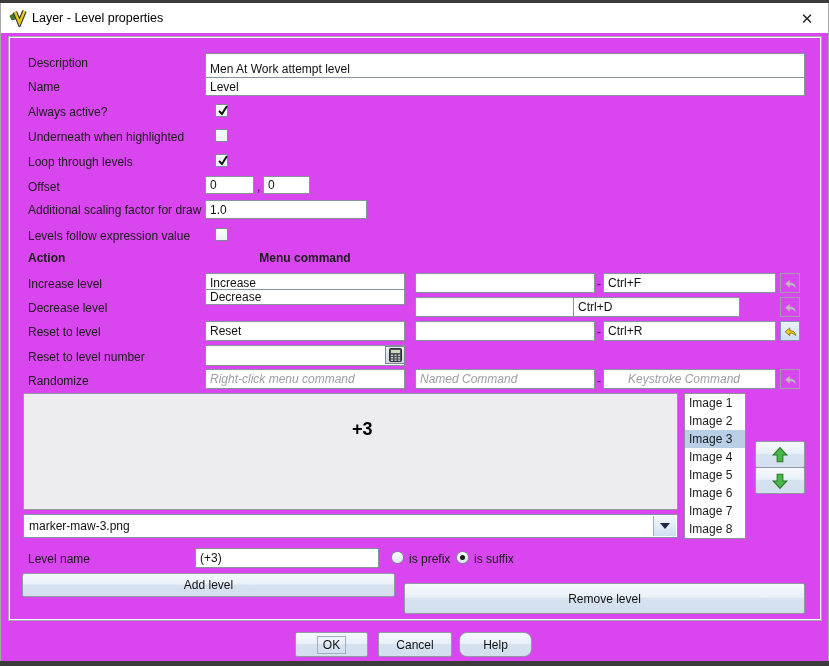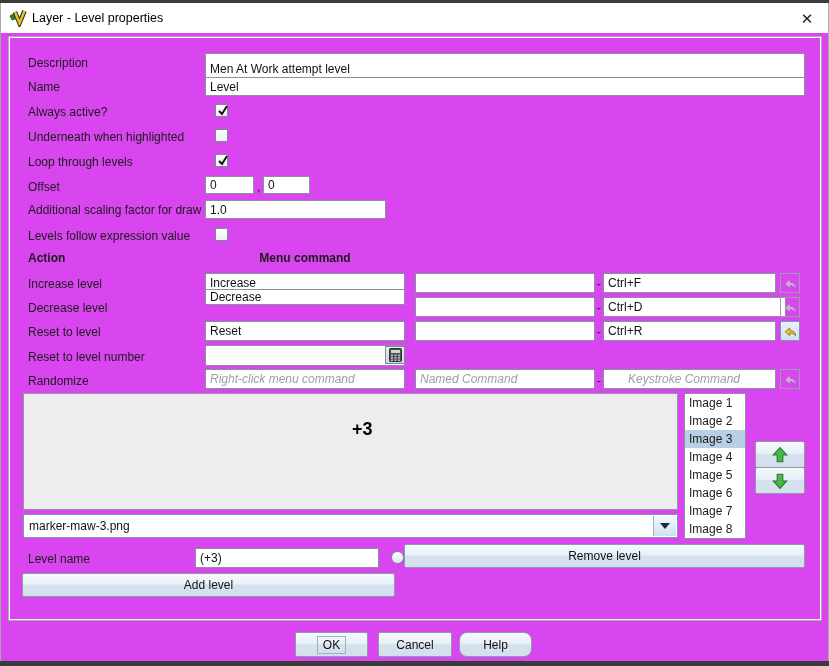--- a/index.html
+++ b/index.html
@@ -104,21 +104,21 @@
         <path d="M3 7 L6 10 L11 2" stroke="#111" stroke-width="2" fill="none"></path>
       </svg>
   </span>
 
   <span class="lbl" style="top:180px;">Offset</span>
   <input class="fld" style="left: 205px; top: 176px; width: 49px; height: 18px;" value="0">
   <span class="lbl" style="left:257px;top:180px;">,</span>
   <input class="fld" style="left: 263px; top: 176px; width: 47px; height: 18px;" value="0">
 
   <span class="lbl" style="top:203px;">Additional scaling factor for draw</span>
-  <input class="fld" style="left: 205px; top: 200px; width: 181px; height: 19px;" value="1.0">
+  <input class="fld" style="left: 205px; top: 200px; width: 162px; height: 19px;" value="1.0">
 
   <span class="lbl" style="top:229px;">Levels follow expression value</span>
   <span class="checkbox" style="left:215px;top:228px;">
     
   </span>
 
   <span class="hdr" style="left:28px;top:251px;">Action</span>
   <span class="hdr" style="left:205px;top:251px;width:200px;text-align:center;">Menu command</span>
 
   <span class="lbl" style="top:277px;">Increase level</span>
@@ -129,21 +129,21 @@
   <span class="undo-btn" style="left:780px;top:273px;">
     <svg width="15" height="15" viewBox="0 0 16 16">
         <path d="M13.5 12.5c0-3.8-2.7-5.4-6.3-5.4V4.2L2.3 8.3l4.9 4.1V9.6c2.9 0 4.6.9 6.3 2.9z" fill="currentColor"></path>
       </svg>
   </span>
 
   <span class="lbl" style="top:301px;">Decrease level</span>
   <input class="fld" style="left: 205px; top: 289px; width: 200px; height: 16px;" value="Decrease">
   <input class="fld" style="left: 415px; top: 297px; width: 180px; height: 20px;" value="">
   <span class="lbl" style="left:597px;top:301px;">-</span>
-  <input class="fld" style="left: 603px; top: 297px; width: 183px; height: 20px;" value="Ctrl+D">
+  <input class="fld" style="left: 573px; top: 297px; width: 167px; height: 20px;" value="Ctrl+D">
   <span class="undo-btn" style="left:780px;top:297px;">
     <svg width="15" height="15" viewBox="0 0 16 16">
         <path d="M13.5 12.5c0-3.8-2.7-5.4-6.3-5.4V4.2L2.3 8.3l4.9 4.1V9.6c2.9 0 4.6.9 6.3 2.9z" fill="currentColor"></path>
       </svg>
   </span>
 
   <span class="lbl" style="top:325px;">Reset to level</span>
   <input class="fld" style="left: 205px; top: 321px; width: 200px; height: 20px;" value="Reset">
   <input class="fld" style="left: 415px; top: 321px; width: 180px; height: 20px;" value="">
   <span class="lbl" style="left:597px;top:325px;">-</span>
@@ -220,20 +220,20 @@
   <span class="lbl" style="top:552px;">Level name</span>
   <input class="fld" style="left: 195px; top: 548px; width: 184px; height: 20px;" value="(+3)">
   <span class="radio" style="left:391px;top:551px;"></span>
   <span class="lbl" style="left:409px;top:552px;">is prefix</span>
   <span class="radio on" style="left:456px;top:551px;">
       <span class="dot"></span>
     </span>
   <span class="lbl" style="left:474px;top:552px;">is suffix</span>
 
   <span class="btn" style="left:22px;top:573px;width:373px;height:24px;">Add level</span>
-  <span class="btn" style="left:404px;top:544px;width:401px;height:24px;">Remove level</span>
+  <span class="btn" style="left:404px;top:583px;width:401px;height:31px;">Remove level</span>
 
   <span class="btn" style="left:295px;top:632px;width:73px;height:25px;">
     <span class="focus-ring">OK</span>
   </span>
   <span class="btn" style="left:378px;top:632px;width:74px;height:25px;">Cancel</span>
   <span class="btn" style="left:459px;top:632px;width:73px;height:25px;border-radius:8px;">Help</span>
 </div>
 
 </body></html>

